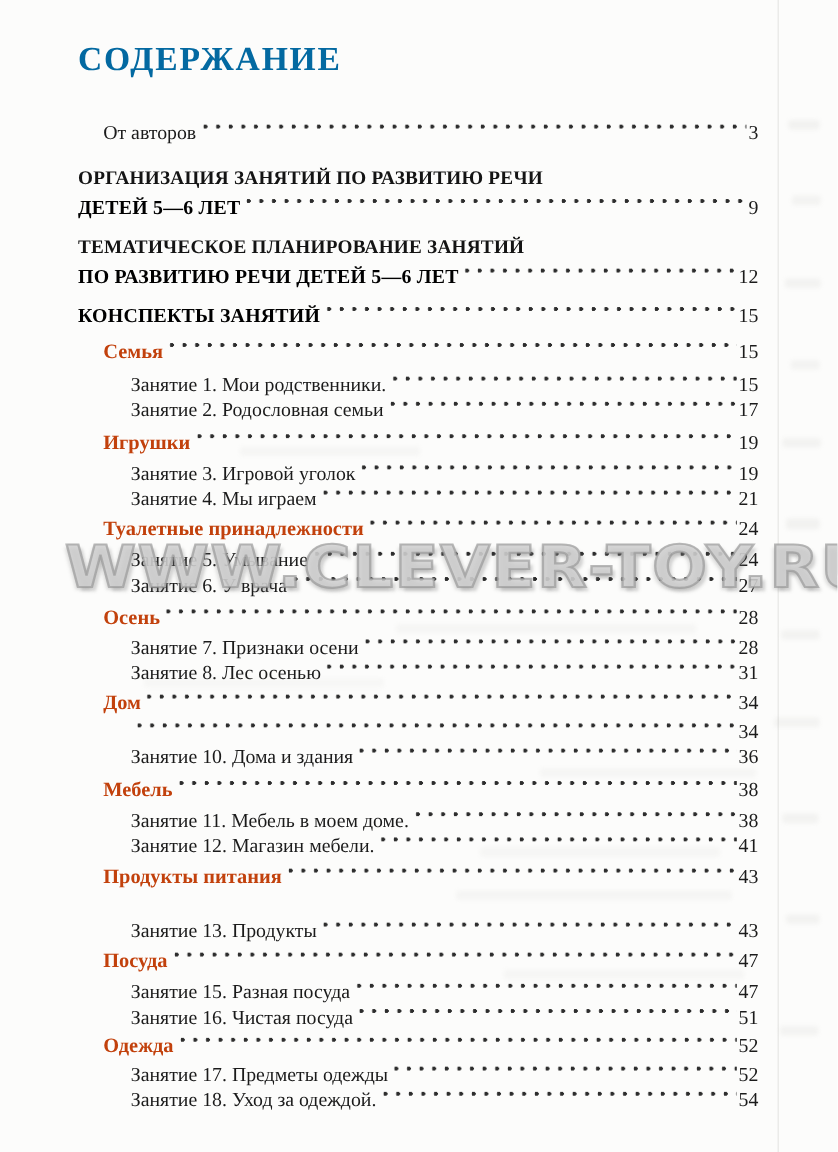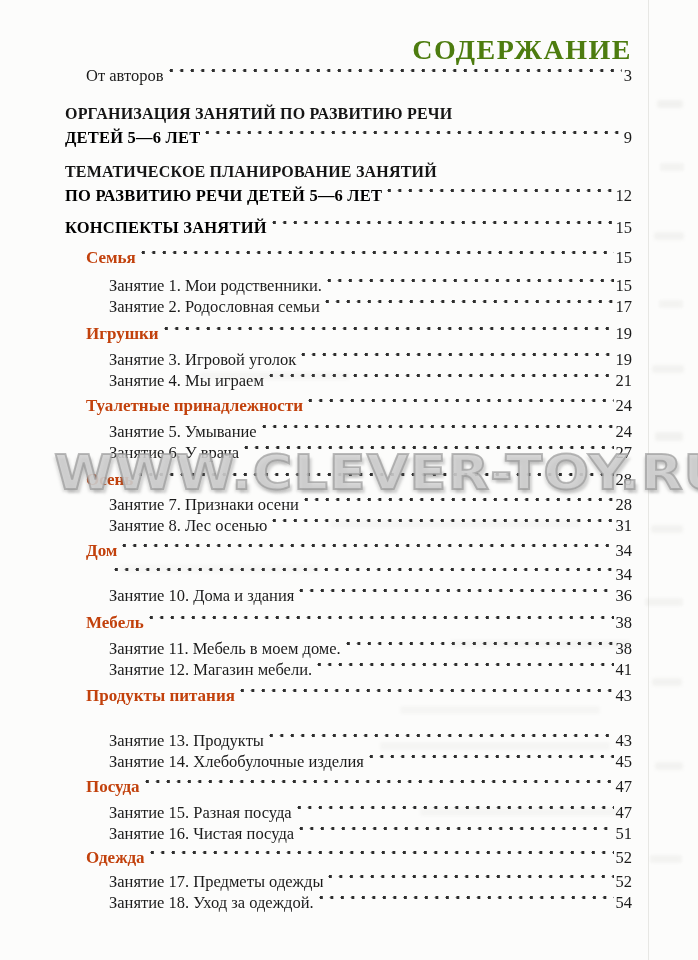--- a/index.html
+++ b/index.html
@@ -4,24 +4,24 @@
 <style>
   html,body{margin:0;padding:0;background:#ffffff;}
   .sheet{
     position:relative;width:698px;height:960px;overflow:hidden;
     background:#fcfcfb;
     font-family:"Liberation Serif","DejaVu Serif",serif;
     color:#1b1b1b;
   }
   .title{
     position:absolute;top:34px;left:65px;width:567px;margin:0;
-    text-align:right;font-size:28px;font-weight:bold;letter-spacing:1.5px;
-    color:#4d7c0f;
-  }
-  .toc{position:absolute;left:65px;top:0;width:567px;padding-top:65px;}
+    text-align:left;font-size:28px;font-weight:bold;letter-spacing:1.5px;
+    color:#0369a1;
+  }
+  .toc{position:absolute;left:65px;top:0;width:567px;padding-top:100px;}
   .row{display:flex;align-items:baseline;line-height:21px;font-size:16.5px;white-space:nowrap;}
   .capsline{line-height:21px;font-size:16px;font-weight:bold;letter-spacing:.2px;color:#141414;white-space:nowrap;}
   .caps .lbl{font-weight:bold;letter-spacing:.2px;color:#000000;}
   .sec .lbl{font-weight:bold;font-size:17px;color:#c2410c;}
   .ind1{padding-left:21px;}
   .ind2{padding-left:44px;align-items:flex-end;}
   .lbl{flex:0 0 auto;}
   .pg{flex:0 0 auto;text-align:right;}
   .leader{
     flex:1 1 auto;min-width:14px;align-self:stretch;margin:0 2px 0 5px;
@@ -174,25 +174,20 @@
 
     <div class="row sec ind1" style="margin-top:5px">
       <span class="lbl">Продукты питания</span>
       <span class="leader"></span>
       <span class="pg">43</span>
     </div>
     <div class="row ind2" style="margin-top:24px">
       <span class="lbl">Занятие 13. Продукты</span>
       <span class="leader"></span>
       <span class="pg">43</span>
-    </div>
-    <div class="row ind2">
-      <span class="lbl">Занятие 14. Хлебобулочные изделия</span>
-      <span class="leader"></span>
-      <span class="pg">45</span>
     </div>
 
     <div class="row sec ind1" style="margin-top:4px">
       <span class="lbl">Посуда</span>
       <span class="leader"></span>
       <span class="pg">47</span>
     </div>
     <div class="row ind2" style="margin-top:5px">
       <span class="lbl">Занятие 15. Разная посуда</span>
       <span class="leader"></span>

